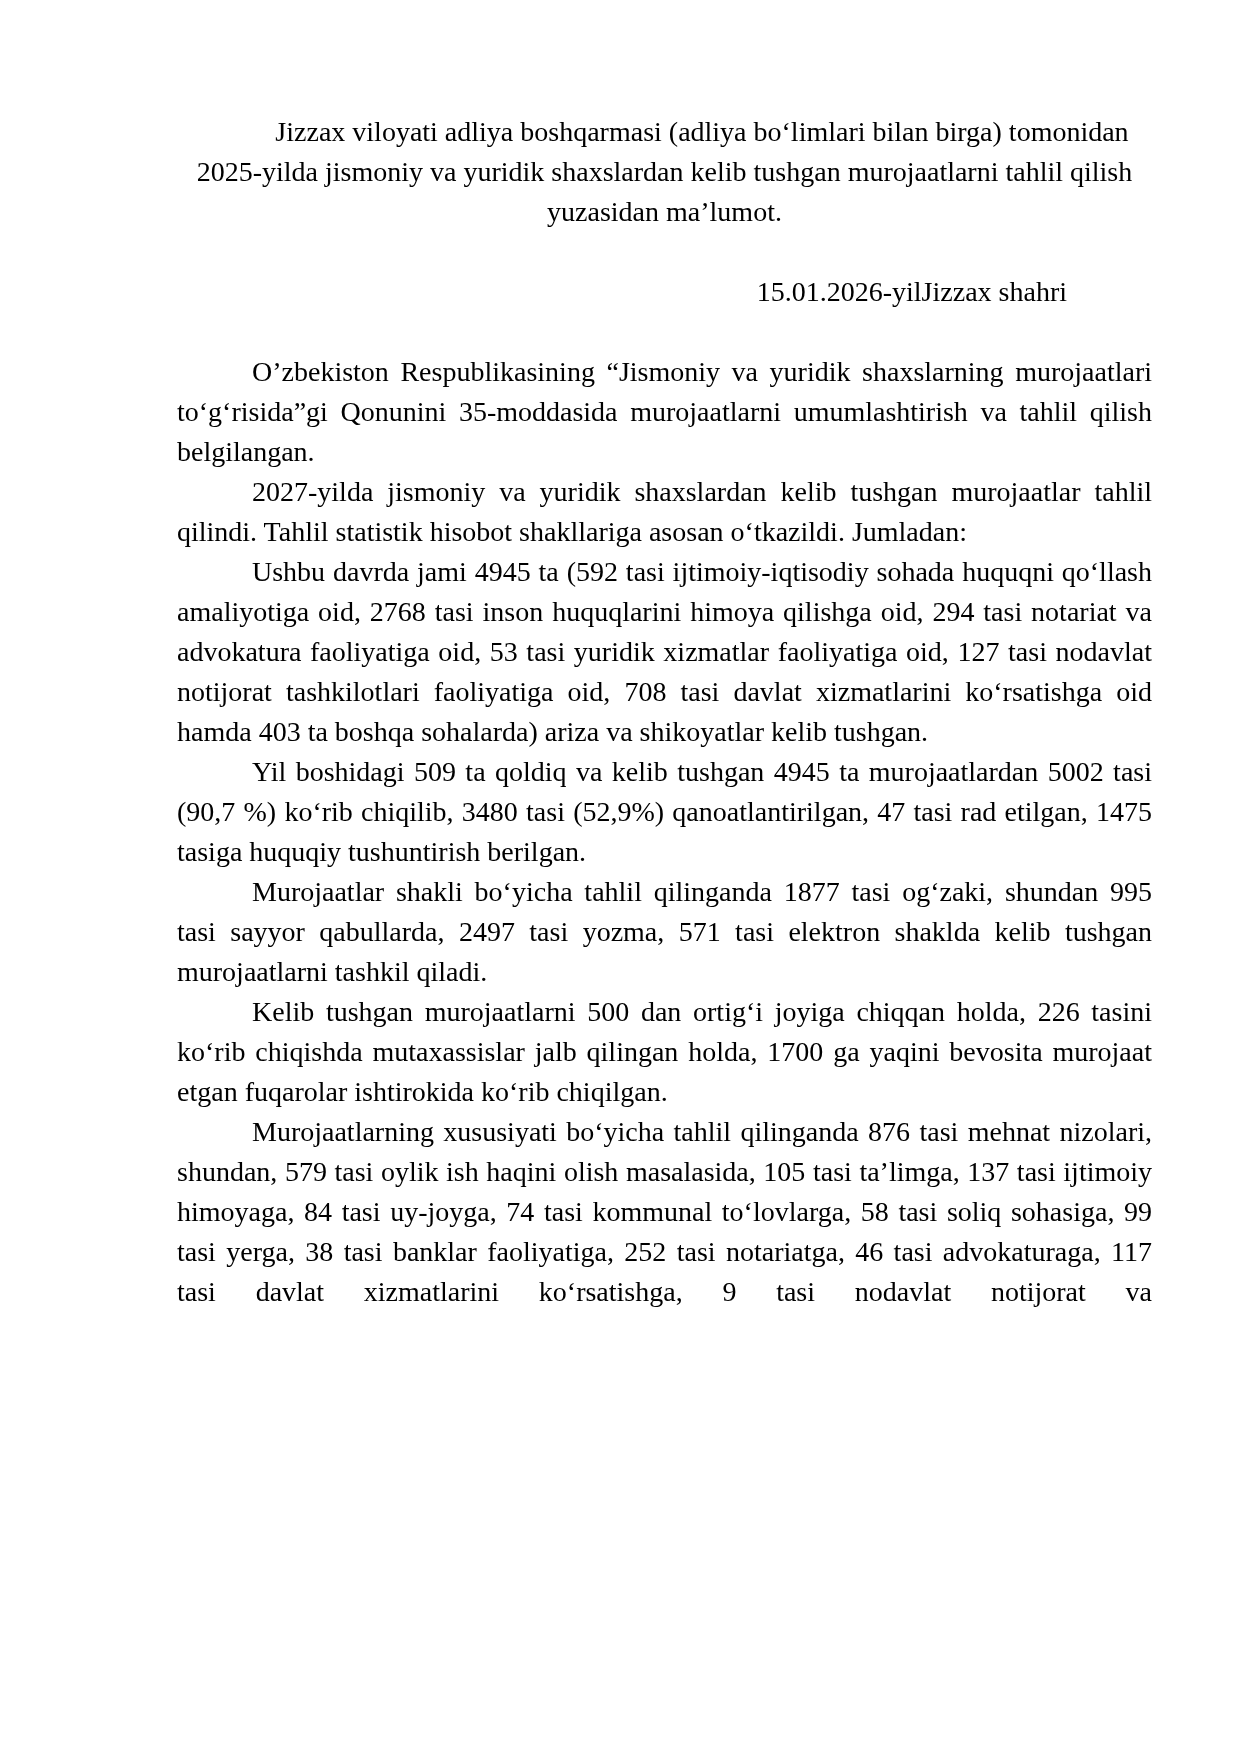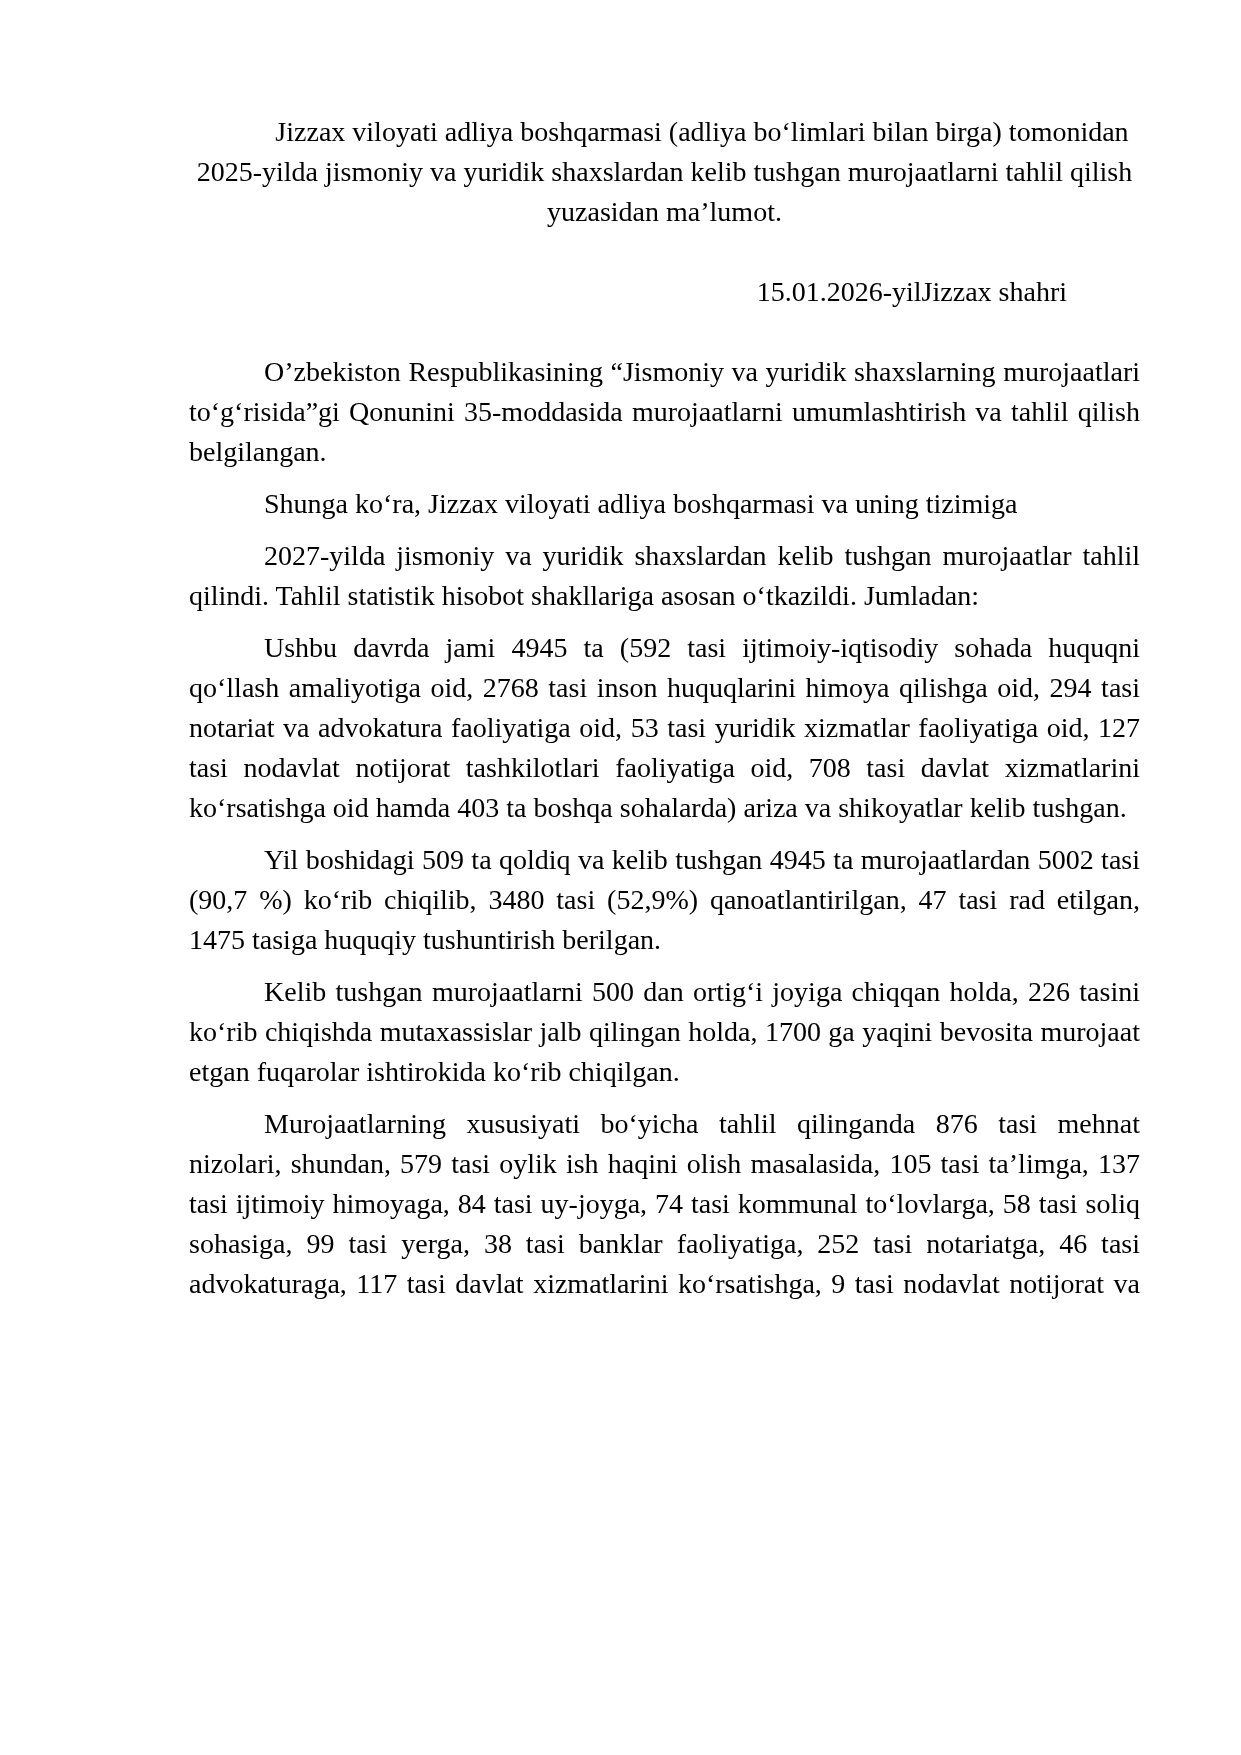--- a/index.html
+++ b/index.html
@@ -28,21 +28,21 @@
     text-indent: 75px;
   }
   .date-row {
     display: flex;
     justify-content: flex-end;
     margin: 0 0 40px 0;
     padding-left: 75px;
     padding-right: 85px;
   }
   .para {
-    margin: 12px;
+    margin: 0;
     text-align: justify;
     text-indent: 75px;
   }
   
   .para.cut {
     text-align-last: justify;
   }
 </style>
 </head>
 <body>
@@ -50,20 +50,20 @@
 <div class="page">
 
   <p class="doc-title">Jizzax viloyati adliya boshqarmasi (adliya boʻlimlari bilan birga) tomonidan 2025-yilda jismoniy va yuridik shaxslardan kelib tushgan murojaatlarni tahlil qilish yuzasidan ma’lumot.</p>
 
   <div class="date-row">
     <span>15.01.2026-yil</span>
     <span>Jizzax shahri</span>
   </div>
 
   <p class="para">O’zbekiston Respublikasining “Jismoniy va yuridik shaxslarning murojaatlari toʻgʻrisida”gi Qonunini 35-moddasida murojaatlarni umumlashtirish va tahlil qilish belgilangan.</p>
-  <p class="para">Shunga koʻra, Jizzax viloyati adliya boshqarmasi va uning tizimiga</p>
   <p class="para">2027-yilda jismoniy va yuridik shaxslardan kelib tushgan murojaatlar tahlil qilindi. Tahlil statistik hisobot shakllariga asosan oʻtkazildi. Jumladan:</p>
   <p class="para">Ushbu davrda jami 4945 ta (592 tasi ijtimoiy-iqtisodiy sohada huquqni qoʻllash amaliyotiga oid, 2768 tasi inson huquqlarini himoya qilishga oid, 294 tasi notariat va advokatura faoliyatiga oid, 53 tasi yuridik xizmatlar faoliyatiga oid, 127 tasi nodavlat notijorat tashkilotlari faoliyatiga oid, 708 tasi davlat xizmatlarini koʻrsatishga oid hamda 403 ta boshqa sohalarda) ariza va shikoyatlar kelib tushgan.</p>
   <p class="para">Yil boshidagi 509 ta qoldiq va kelib tushgan 4945 ta murojaatlardan 5002 tasi (90,7 %) koʻrib chiqilib, 3480 tasi (52,9%) qanoatlantirilgan, 47 tasi rad etilgan, 1475 tasiga huquqiy tushuntirish berilgan.</p>
+  <p class="para">Murojaatlar shakli boʻyicha tahlil qilinganda 1877 tasi ogʻzaki, shundan 995 tasi sayyor qabullarda, 2497 tasi yozma, 571 tasi elektron shaklda kelib tushgan murojaatlarni tashkil qiladi.</p>
   <p class="para">Kelib tushgan murojaatlarni 500 dan ortigʻi joyiga chiqqan holda, 226 tasini koʻrib chiqishda mutaxassislar jalb qilingan holda, 1700 ga yaqini bevosita murojaat etgan fuqarolar ishtirokida koʻrib chiqilgan.</p>
   <p class="para cut">Murojaatlarning xususiyati boʻyicha tahlil qilinganda 876 tasi mehnat nizolari, shundan, 579 tasi oylik ish haqini olish masalasida, 105 tasi ta’limga, 137 tasi ijtimoiy himoyaga, 84 tasi uy-joyga, 74 tasi kommunal toʻlovlarga, 58 tasi soliq sohasiga, 99 tasi yerga, 38 tasi banklar faoliyatiga, 252 tasi notariatga, 46 tasi advokaturaga, 117 tasi davlat xizmatlarini koʻrsatishga, 9 tasi nodavlat notijorat va</p>
 
 </div>
 
 </body></html>

